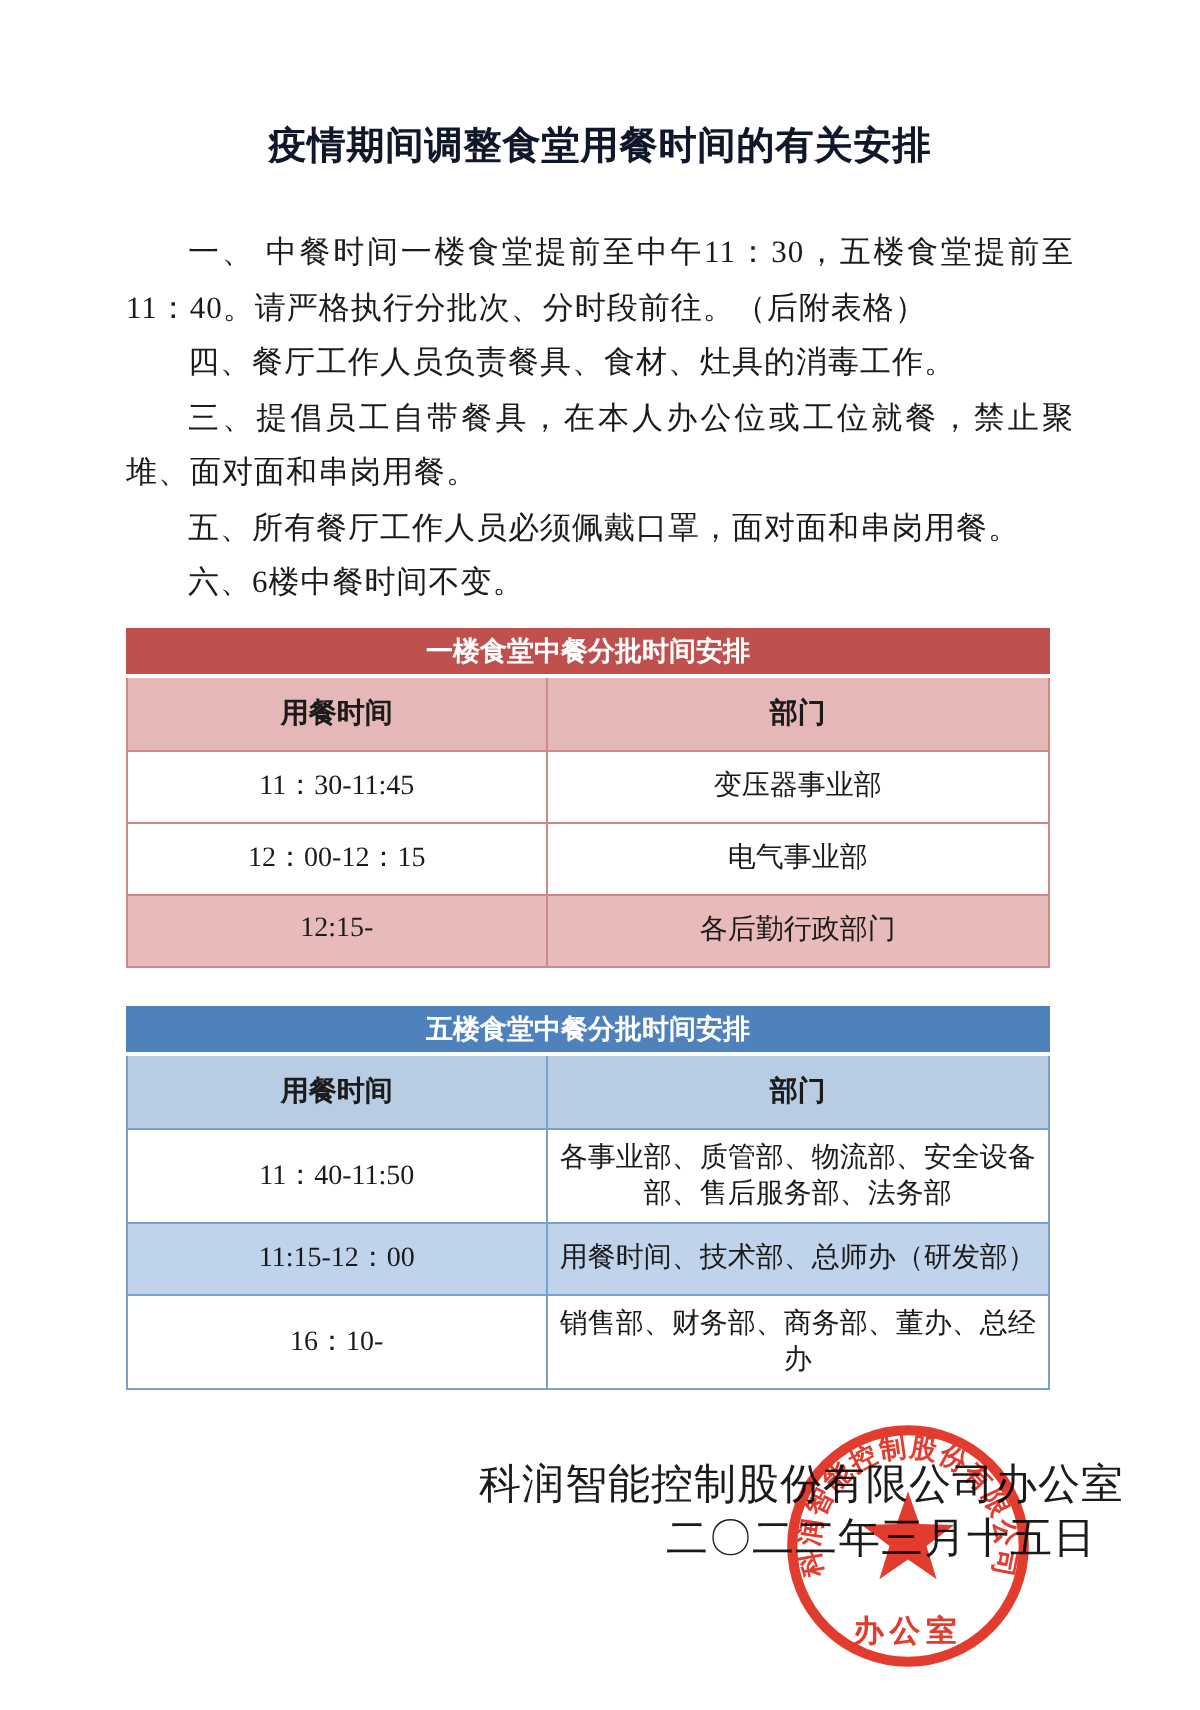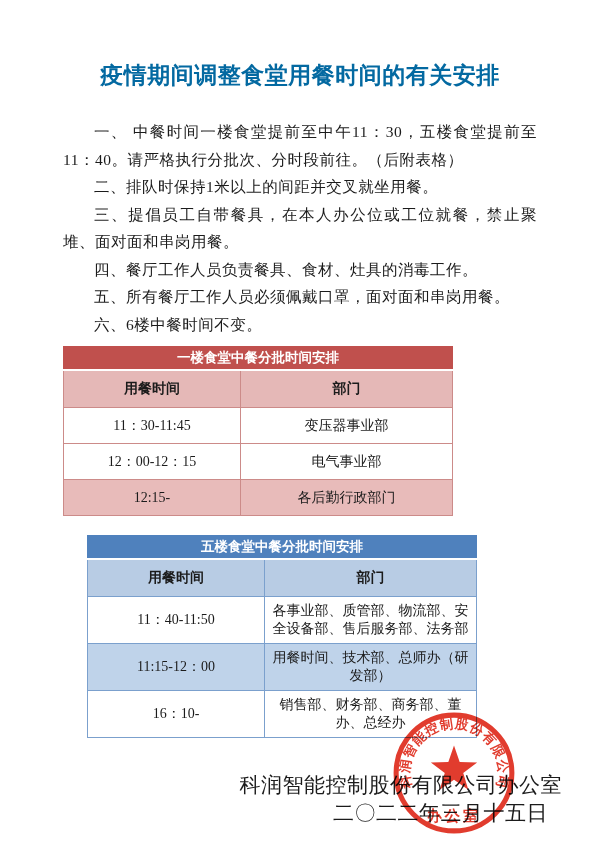--- a/index.html
+++ b/index.html
@@ -11,43 +11,43 @@
     position:relative;
     overflow:hidden;
   }
   .page { position:absolute; inset:0; }
 
   .doc-title {
     margin:60px 63px 0;
     text-align:center;
     font-family:"Liberation Sans","DejaVu Sans",sans-serif;
     font-weight:bold;
-    font-size:23px;
+    font-size:19px;
     letter-spacing:0.5px;
-    color:#0369a1;
+    color:#0f172a;
   }
 
   .content { margin:27px 63px 0; }
   .para {
     margin:0;
     font-size:15.5px;
     line-height:27.5px;
     text-indent:2em;
     text-align:justify;
     letter-spacing:0.5px;
   }
 
   table.tbl {
-    width:390px;
+    width:462px;
     border-collapse:collapse;
     table-layout:fixed;
     font-size:14px;
   }
   .tbl-red  { margin-top:8px; }
-  .tbl-blue { margin-top:19px;margin-left:24px; }
+  .tbl-blue { margin-top:19px; }
   .tbl td {
     text-align:center;
     vertical-align:middle;
     padding:5px 4px;
   }
   .tbl .cap td {
     font-family:"Liberation Sans","DejaVu Sans",sans-serif;
     font-weight:bold;
     font-size:13.5px;
     color:#ffffff;
@@ -87,23 +87,22 @@
 </style>
 </head>
 <body>
 
 <div class="page">
 
   <div class="doc-title">疫情期间调整食堂用餐时间的有关安排</div>
 
   <div class="content">
     <p class="para">一、 中餐时间一楼食堂提前至中午11：30，五楼食堂提前至11：40。请严格执行分批次、分时段前往。（后附表格）</p>
-    <p class="para">二、排队时保持1米以上的间距并交叉就坐用餐。</p>
+    <p class="para">四、餐厅工作人员负责餐具、食材、灶具的消毒工作。</p>
     <p class="para">三、提倡员工自带餐具，在本人办公位或工位就餐，禁止聚堆、面对面和串岗用餐。</p>
-    <p class="para">四、餐厅工作人员负责餐具、食材、灶具的消毒工作。</p>
     <p class="para">五、所有餐厅工作人员必须佩戴口罩，面对面和串岗用餐。</p>
     <p class="para">六、6楼中餐时间不变。</p>
 
     <table class="tbl tbl-red">
       <colgroup>
           <col style="width:45.5%">
           <col style="width:54.5%">
         </colgroup>
       <tbody>
           <tr class="cap">

